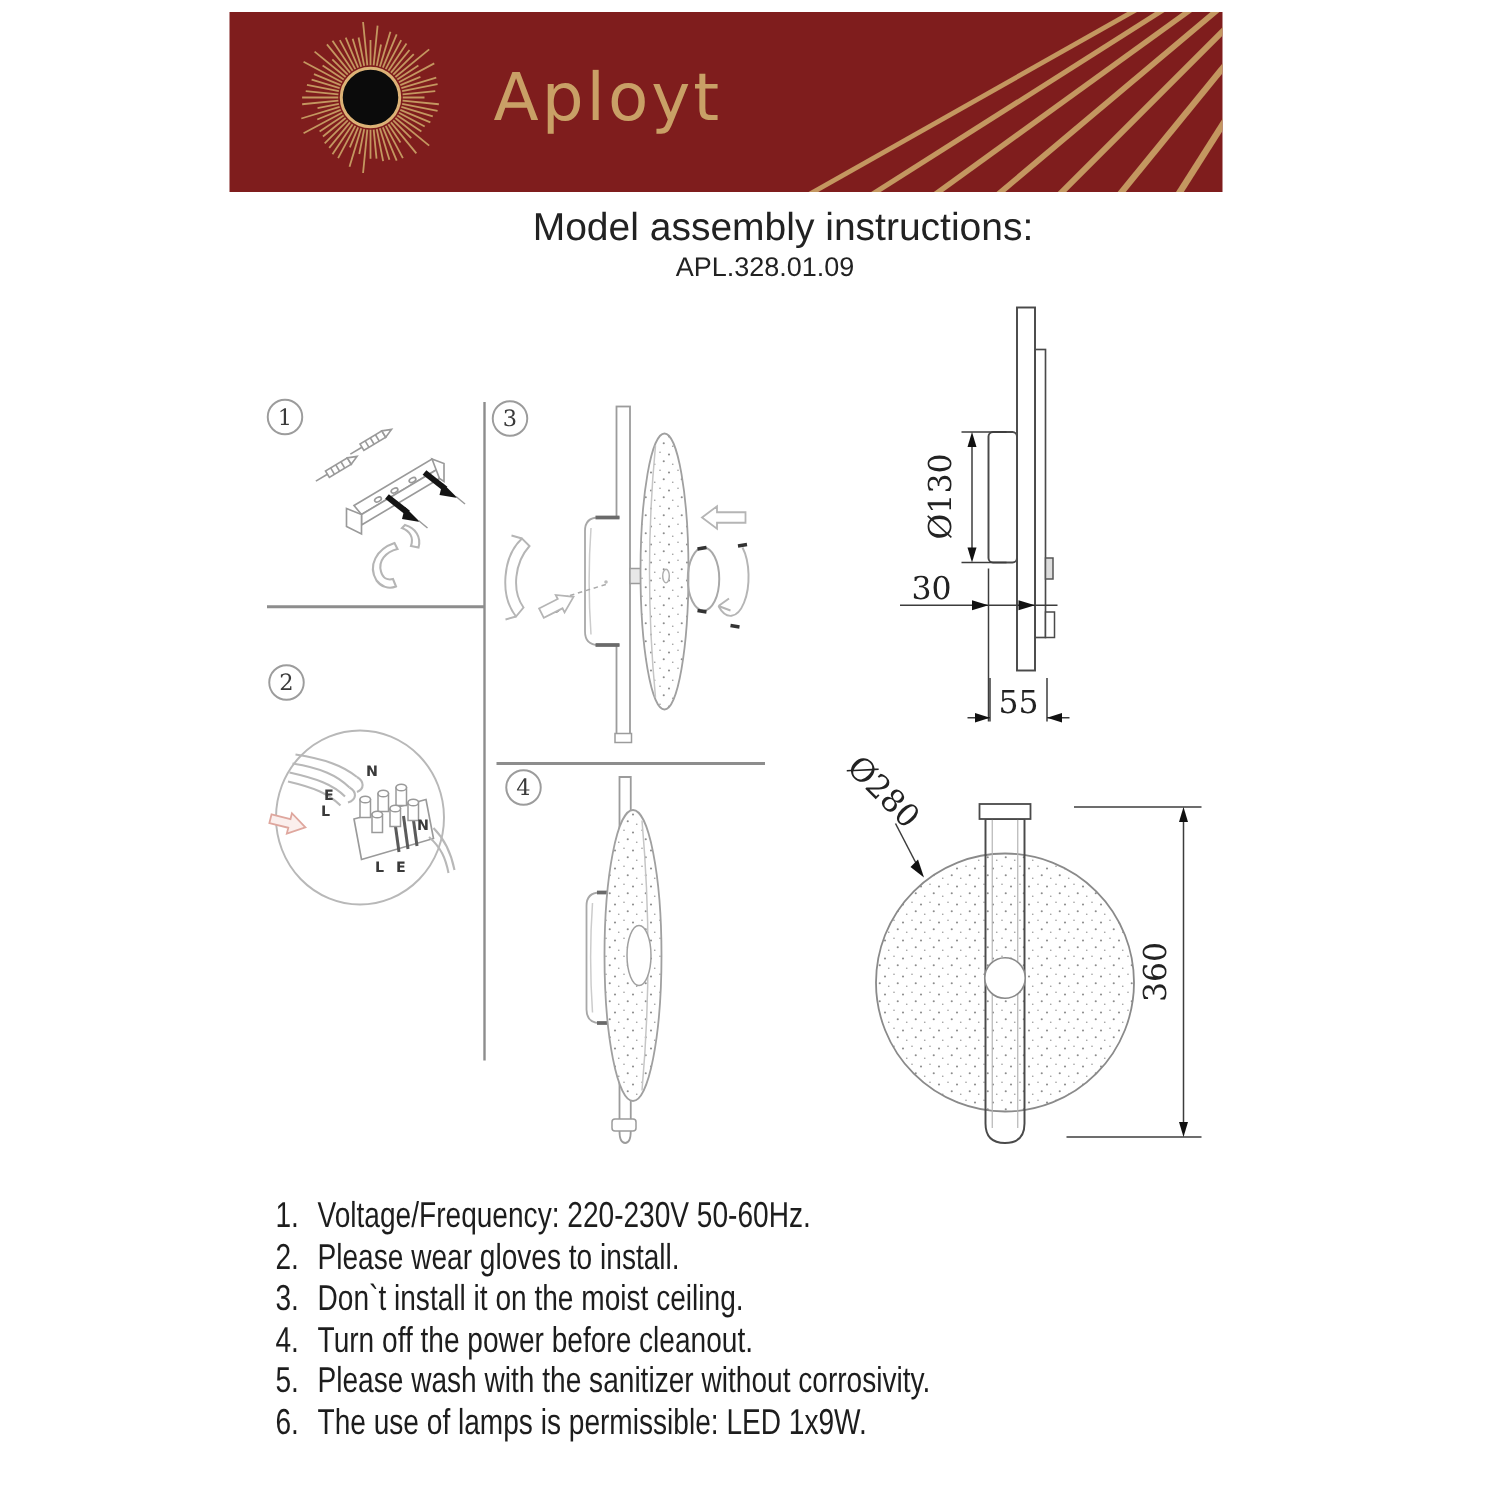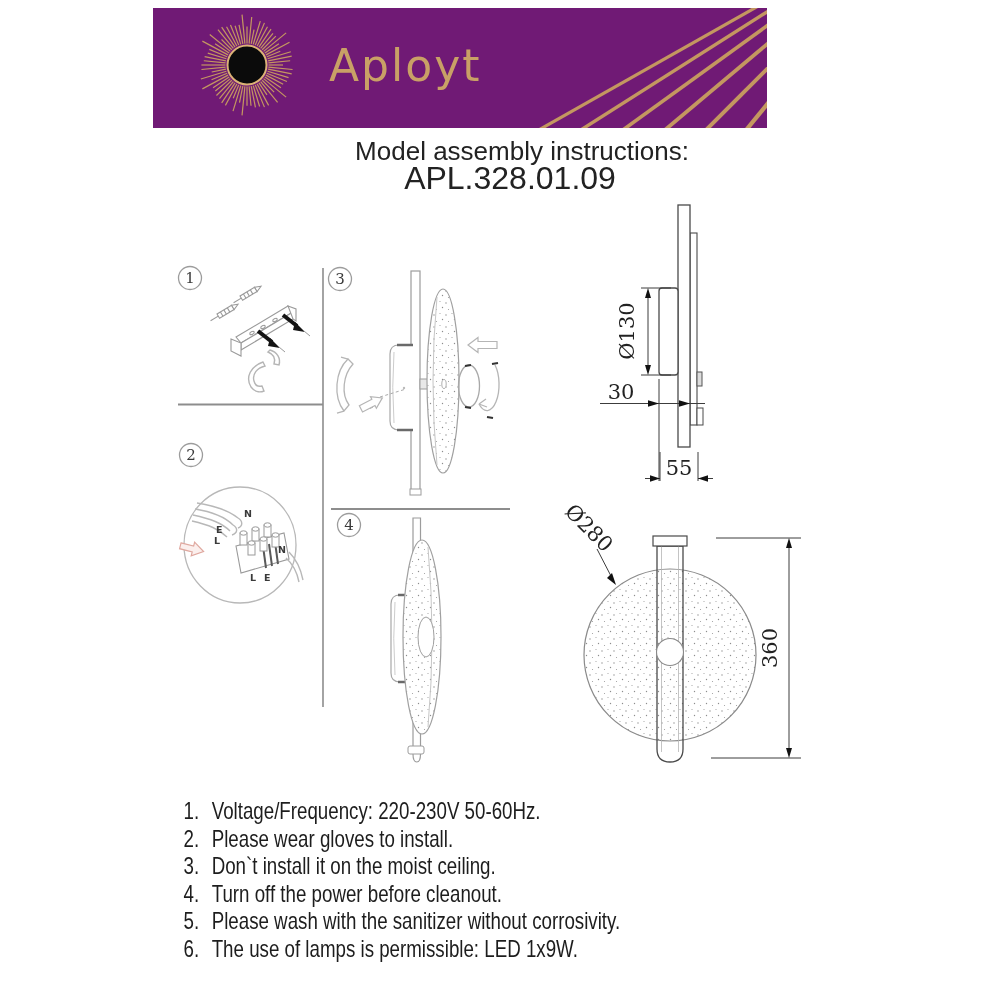--- a/index.html
+++ b/index.html
@@ -1,28 +1,28 @@
 <!DOCTYPE html>
 <html><head>
 <meta charset="utf-8">
 <style>
   html,body{margin:0;padding:0;background:#ffffff;}
   #page{position:relative;width:1000px;height:1000px;background:#ffffff;overflow:hidden;
         font-family:"Liberation Sans", sans-serif;}
 
   
-  #banner{position:absolute;left:153px;top:8px;width:614px;height:120px;background:#701a75;overflow:hidden;text-decoration:underline;}
+  #banner{position:absolute;left:153px;top:8px;width:662px;height:120px;background:#7f1d1d;overflow:hidden;text-decoration:underline;}
   #banner svg{position:absolute;left:0;top:0;}
   #brand{position:absolute;left:176px;top:32px;font-family:"DejaVu Sans", sans-serif;
          font-size:44px;font-weight:400;letter-spacing:2px;color:#c9a066;}
 
   
   #title-block{position:absolute;left:0;top:137px;width:1000px;text-align:center;color:#222;}
   #title-line1{font-size:26px;line-height:28px;margin-left:44px;}
-  #title-line2{font-size:32px;line-height:26px;padding-left:20px;}
+  #title-line2{font-size:18px;line-height:26px;padding-left:20px;}
 
   
   #diagram{position:absolute;left:0;top:190px;}
 
   
   #instructions{position:absolute;left:168px;top:797px;width:760px;color:#1d1d1d;}
   .inst-row{display:flex;height:27.5px;align-items:baseline;font-size:24px;
             transform:scaleX(0.78);transform-origin:0 0;white-space:nowrap;}
   .inst-num{width:40px;text-align:right;margin-right:16px;flex:none;}
   .inst-text{flex:none;}

